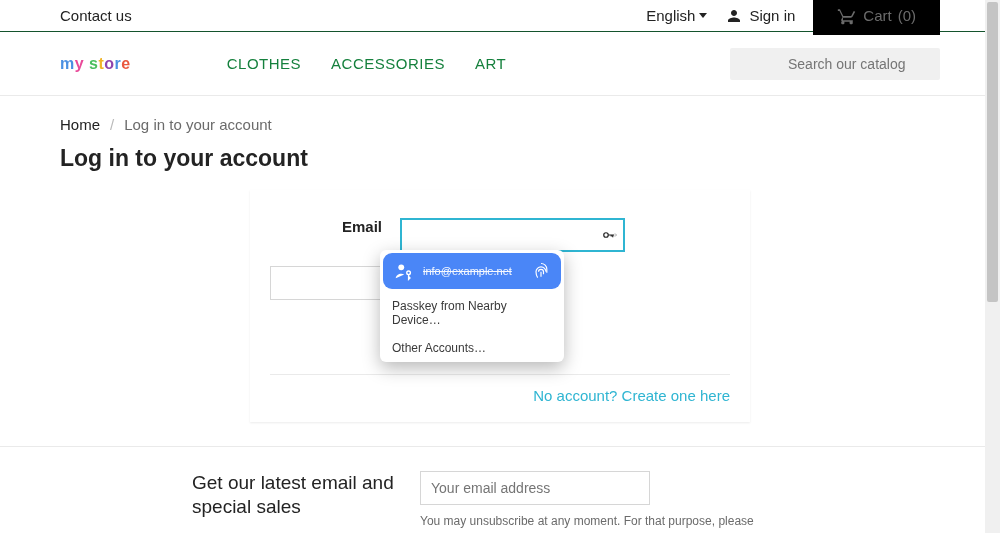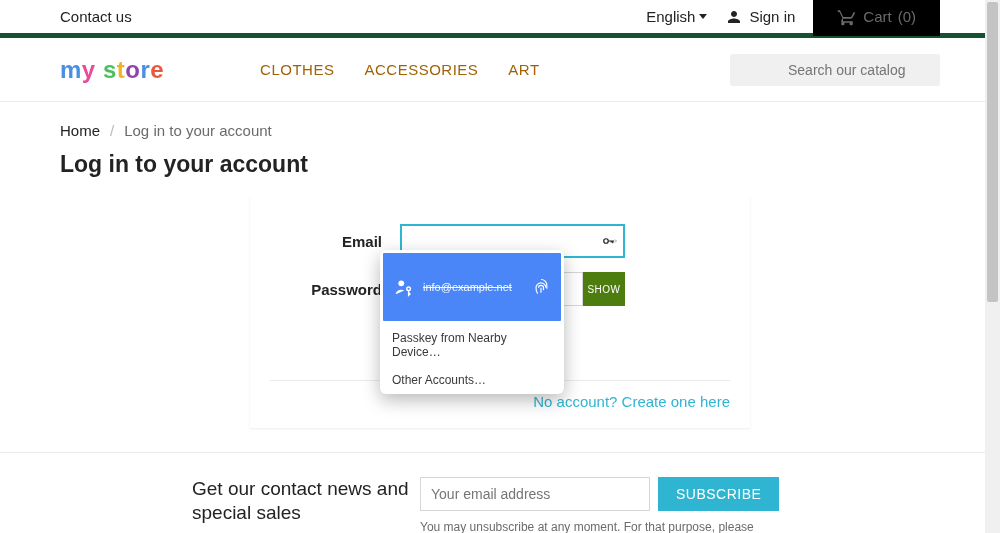--- a/index.html
+++ b/index.html
@@ -2,73 +2,73 @@
 <html><head>
 <meta charset="utf-8">
 <style>
   * { box-sizing: border-box; margin: 0; padding: 0; }
   html, body { width: 1000px; height: 533px; font-family: -apple-system, BlinkMacSystemFont, "Segoe UI", Arial, sans-serif; color: #232323; overflow: hidden; }
   body { background: #fff; position: relative; }
 
   .scrollbar { position: absolute; right: 0; top: 0; width: 15px; height: 533px; background: #f0f0f0; }
   .scrollbar-thumb { position: absolute; right: 2px; top: 2px; width: 11px; height: 300px; background: #c4c4c4; border-radius: 2px; }
 
-  .topbar { height: 38px; border-bottom: 5px solid #14532d; display: flex; align-items: center; padding: 0 60px 0 60px; }
+  .topbar { height: 32px; border-bottom: 1px solid #14532d; display: flex; align-items: center; padding: 0 60px 0 60px; }
   .topbar-left { flex: 1; }
   .contact { font-size: 15px; color: #232323; }
   .topbar-right { display: flex; align-items: center; gap: 18px; }
   .lang { font-size: 15px; display: inline-flex; align-items: center; gap: 4px; cursor: pointer; }
   .caret-down { display: inline-block; width: 0; height: 0; border-left: 4px solid transparent; border-right: 4px solid transparent; border-top: 5px solid #232323; }
   .signin { font-size: 15px; display: inline-flex; align-items: center; gap: 6px; cursor: pointer; }
   .icon-person { width: 18px; height: 18px; }
   .cart { display: inline-flex; align-items: center; gap: 6px; background: #000000; height: 38px; padding: 0 24px; color: #6b6b6b; cursor: pointer; font-size: 15px; }
   .icon-cart { width: 20px; height: 20px; fill: #6b6b6b; }
 
   .mainnav { height: 64px; border-bottom: 1px solid #eaeaea; display: flex; align-items: center; padding: 0 60px; gap: 56px; }
-  .logo { font-size: 24px; font-weight: 700; letter-spacing: 0.5px; }
+  .logo { font-size: 16px; font-weight: 700; letter-spacing: 0.5px; }
   .logo .m { color: #4a90e2; }
   .logo .y { color: #e94b9a; }
   .logo .sp { color: #232323; }
   .logo .s { color: #4abf5e; }
   .logo .t { color: #f0b429; }
   .logo .o { color: #8f44ad; }
   .logo .r { color: #4a90e2; }
   .logo .e { color: #e9573f; }
-  .navlinks { display: flex; gap: 30px; font-size: 15px; color: #a16207; letter-spacing: 0.5px; margin-left: 40px; }
+  .navlinks { display: flex; gap: 30px; font-size: 15px; color: #15803d; letter-spacing: 0.5px; margin-left: 40px; }
   .navlinks span { cursor: pointer; }
   .searchwrap { margin-left: auto; }
   .searchbox { width: 210px; height: 32px; background: #f0f0f0; border: none; border-radius: 2px; display: flex; align-items: center; padding: 0 10px; gap: 8px; }
   .searchbox input { border: none; background: transparent; outline: none; font-size: 14px; flex: 1; color: #6b6b6b; margin-left: 40px; }
   .icon-search { width: 18px; height: 18px; fill: #6b6b6b; }
 
   .crumb { padding: 20px 60px 8px 60px; font-size: 15px; color: #232323; display: flex; align-items: center; gap: 10px; }
   .crumb .sep { color: #bababa; }
   .crumb .cur { color: #6b6b6b; }
 
   h1.page-title { font-size: 23px; font-weight: 600; padding: 4px 60px 18px 60px; }
 
   .card { width: 500px; margin: 0 auto; background: #fff; box-shadow: 0 1px 2px rgba(0,0,0,0.08); padding: 28px 20px 18px 20px; position: relative; }
 
-  .form-row { display: flex; align-items: center; margin-bottom: 14px; }
+  .form-row { display: flex; align-items: flex-start; margin-bottom: 14px; }
   .form-label { width: 130px; text-align: right; padding-right: 18px; font-size: 15px; font-weight: 600; color: #232323; }
   .form-input-wrap { flex: 1; position: relative; display: flex; }
   .email-input { width: 225px; height: 34px; border: 2px solid #2fb5d2; outline: none; padding: 0 30px 0 8px; font-size: 14px; }
   .keyglyph { position: absolute; left: 200px; top: 8px; width: 18px; height: 18px; }
   .pwd-wrap { display: flex; }
   .pwd-input { width: 183px; height: 34px; border: 1px solid #d6d6d6; background: #fff; padding: 0 8px; }
   .show-btn { width: 42px; height: 34px; background: #4d7c0f; color: #fff; font-size: 10px; letter-spacing: 0.5px; display: inline-flex; align-items: center; justify-content: center; cursor: pointer; }
 
   .signin-btn { display: block; margin: 18px auto 0 auto; background: #2fb5d2; color: #fff; border: none; height: 36px; padding: 0 22px; font-size: 14px; letter-spacing: 0.5px; cursor: pointer; }
 
   .card hr { border: none; border-top: 1px solid #eaeaea; margin: 20px 0 12px 0; }
   .noacct { text-align: right; color: #2fb5d2; font-size: 15px; cursor: pointer; }
 
   
   .autofill { position: absolute; left: 380px; top: 250px; width: 184px; background: #fff; border-radius: 6px; box-shadow: 0 6px 18px rgba(0,0,0,0.28); overflow: hidden; z-index: 50; }
-  .autofill-primary { background: #4a86f7; color: #fff; padding: 23px 10px; display: flex; align-items: center; gap: 8px; cursor: pointer; border-radius: 1px; margin: 3px; }
+  .autofill-primary { background: #4a86f7; color: #fff; padding: 7px 10px; display: flex; align-items: center; gap: 8px; cursor: pointer; border-radius: 9px; margin: 3px; }
   .autofill-primary .pk-icon { width: 22px; height: 22px; flex-shrink: 0; }
   .autofill-primary .pk-text { flex: 1; }
   .autofill-primary .pk-email { font-size: 11px; text-decoration: line-through; opacity: 0.95; }
   .autofill-primary .pk-sub { font-size: 11px; }
   .autofill-primary .fprint { width: 20px; height: 20px; flex-shrink: 0; }
   .autofill-row { padding: 7px 12px; font-size: 12px; color: #3a3a3a; cursor: pointer; }
 
   .footer { background: #fff; margin-top: 24px; padding: 24px 0 0 0; display: flex; border-top: 1px solid #eaeaea; }
   .footer-left { width: 420px; padding-left: 192px; }
   .footer-title { font-size: 19px; color: #232323; line-height: 1.25; }
@@ -143,21 +143,20 @@
     <div class="form-input-wrap">
       <input class="email-input" type="text" value="" style="">
       <svg class="keyglyph" viewBox="0 0 24 24" fill="#232323">
           <circle cx="8" cy="12" r="3" fill="none" stroke="#232323" stroke-width="1.6"></circle>
           <path d="M11 12h8M17 12v3M15 12v2" stroke="#232323" stroke-width="1.6" fill="none"></path>
           <path d="M20 10l2 2-2 2" stroke="#232323" stroke-width="1" fill="none" opacity="0.6"></path>
         </svg>
     </div>
   </div>
   <div class="form-row">
-    <div class="form-label">Password</div>
     <div class="form-input-wrap pwd-wrap">
       <input class="pwd-input" type="password" style="">
       <span class="show-btn">SHOW</span>
     </div>
   </div>
   <button class="signin-btn">SIGN IN</button>
   <hr>
   <div class="noacct">No account? Create one here</div>
 </div>
 
@@ -179,24 +178,23 @@
         <path d="M12 13v6"></path>
       </svg>
   </div>
   <div class="autofill-row">Passkey from Nearby Device…</div>
   <div class="autofill-row">Other Accounts…</div>
 </div>
 
 <div class="footer">
   <div class="footer-left">
     <div class="footer-title">
-      <span>Get our contact news and</span><br>
+      <span>Get our latest email and</span><br>
       <span>special sales</span>
     </div>
   </div>
   <div class="footer-right">
     <div class="subscribe-row">
       <input class="sub-input" type="text" placeholder="Your email address" style="">
-      <button class="sub-btn">SUBSCRIBE</button>
     </div>
     <div class="sub-note">You may unsubscribe at any moment. For that purpose, please find our contact info in the legal notice.</div>
   </div>
 </div>
 
 </body></html>

